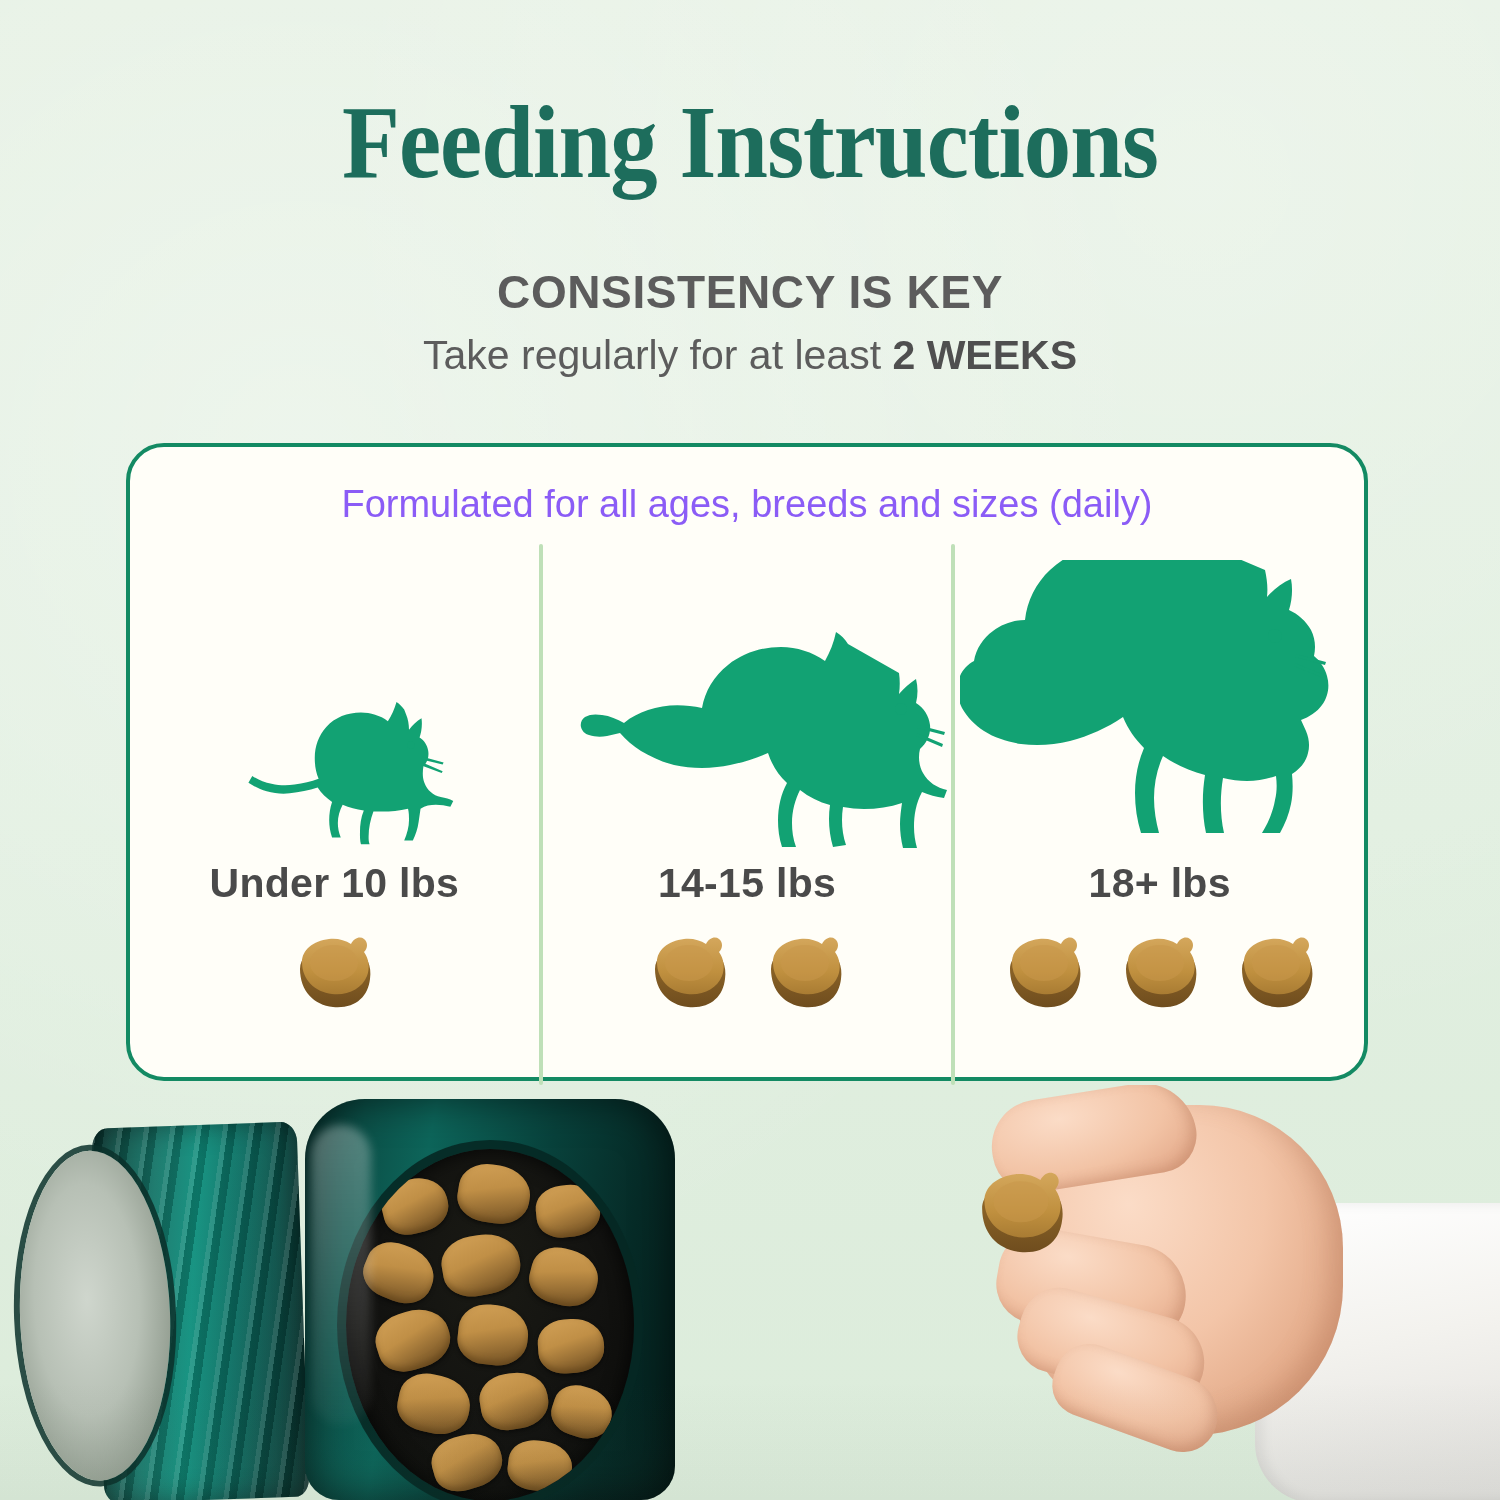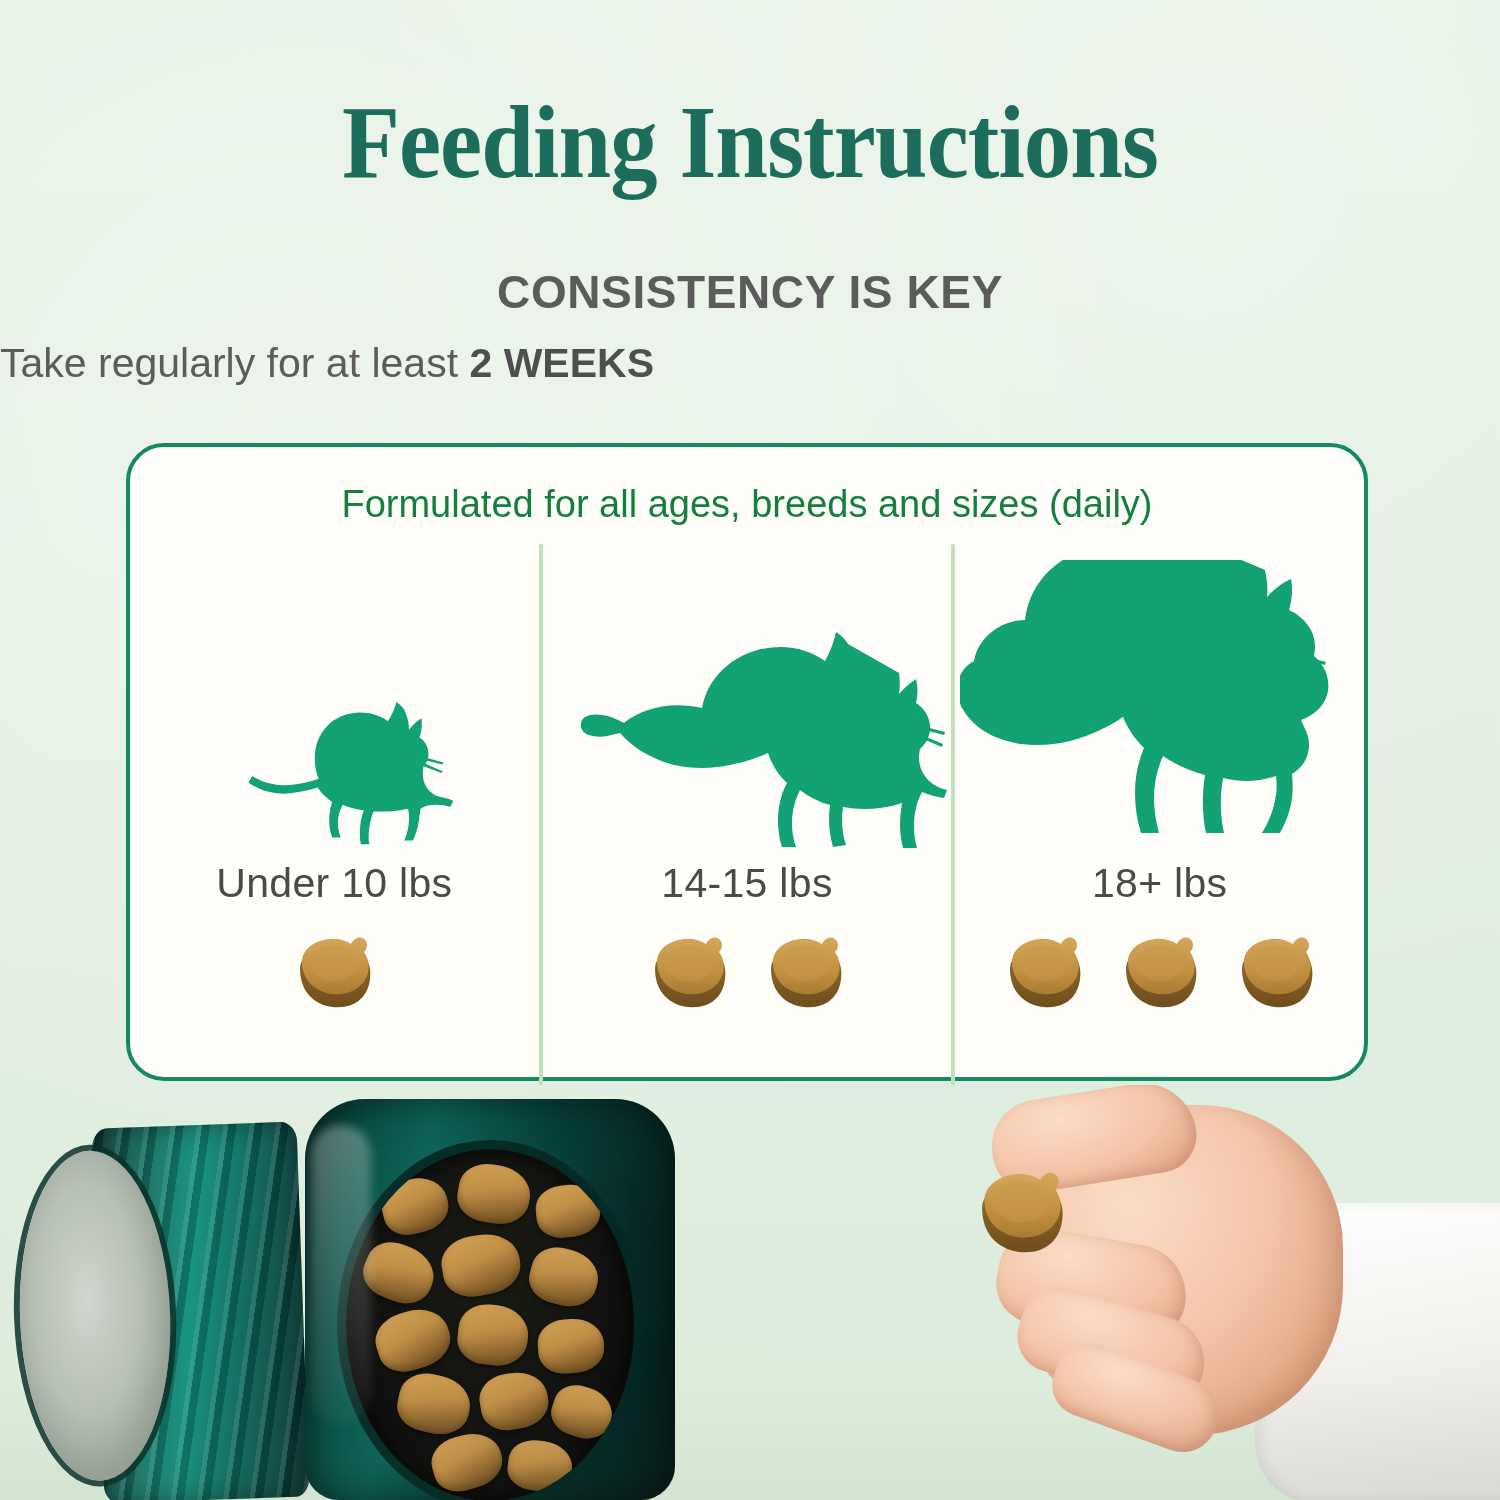--- a/index.html
+++ b/index.html
@@ -34,42 +34,43 @@
   }
   .subtitle{
     position:absolute; top:265px; left:0; width:1500px;
     text-align:center;
     font-weight:700;
     font-size:46px;
     letter-spacing:.6px;
     color:#5c5c5c;
   }
   .subtitle2{
-    position:absolute; top:340px; left:0; width:1500px;
+    position:absolute; top:332px; left:0; width:1500px;
+    text-align:center;
     font-weight:400;
     font-size:41px;
     color:#5c5c5c;
   }
   .subtitle2 b{ font-weight:700; color:#4f4f4f; }
 
   
   .card{
     position:absolute;
     left:126px; top:443px;
     width:1242px; height:638px;
     background:#fffef8;
     border:4px solid #138a63;
     border-radius:38px;
   }
   .card-header{
     position:absolute; top:36px; left:0; width:100%;
     text-align:center;
     font-size:38px;
     font-weight:400;
-    color:#15803d;
+    color:#8b5cf6;
   }
 
   .columns{
     position:absolute;
     top:97px; left:0; width:100%; height:541px;
     display:flex;
   }
   .col{
     flex:1 1 0;
     position:relative;
@@ -89,21 +90,21 @@
     height:306px;
     width:100%;
     display:flex;
     align-items:flex-end;
     justify-content:center;
   }
   .cat-wrap svg{ display:block; }
 
   .weight-label{
     font-size:41px;
-    font-weight:400;
+    font-weight:700;
     color:#4a4a4a;
     margin-top:10px;
     letter-spacing:.3px;
   }
 
   .chews{
     margin-top:26px;
     display:flex;
     gap:32px;
     justify-content:center;

